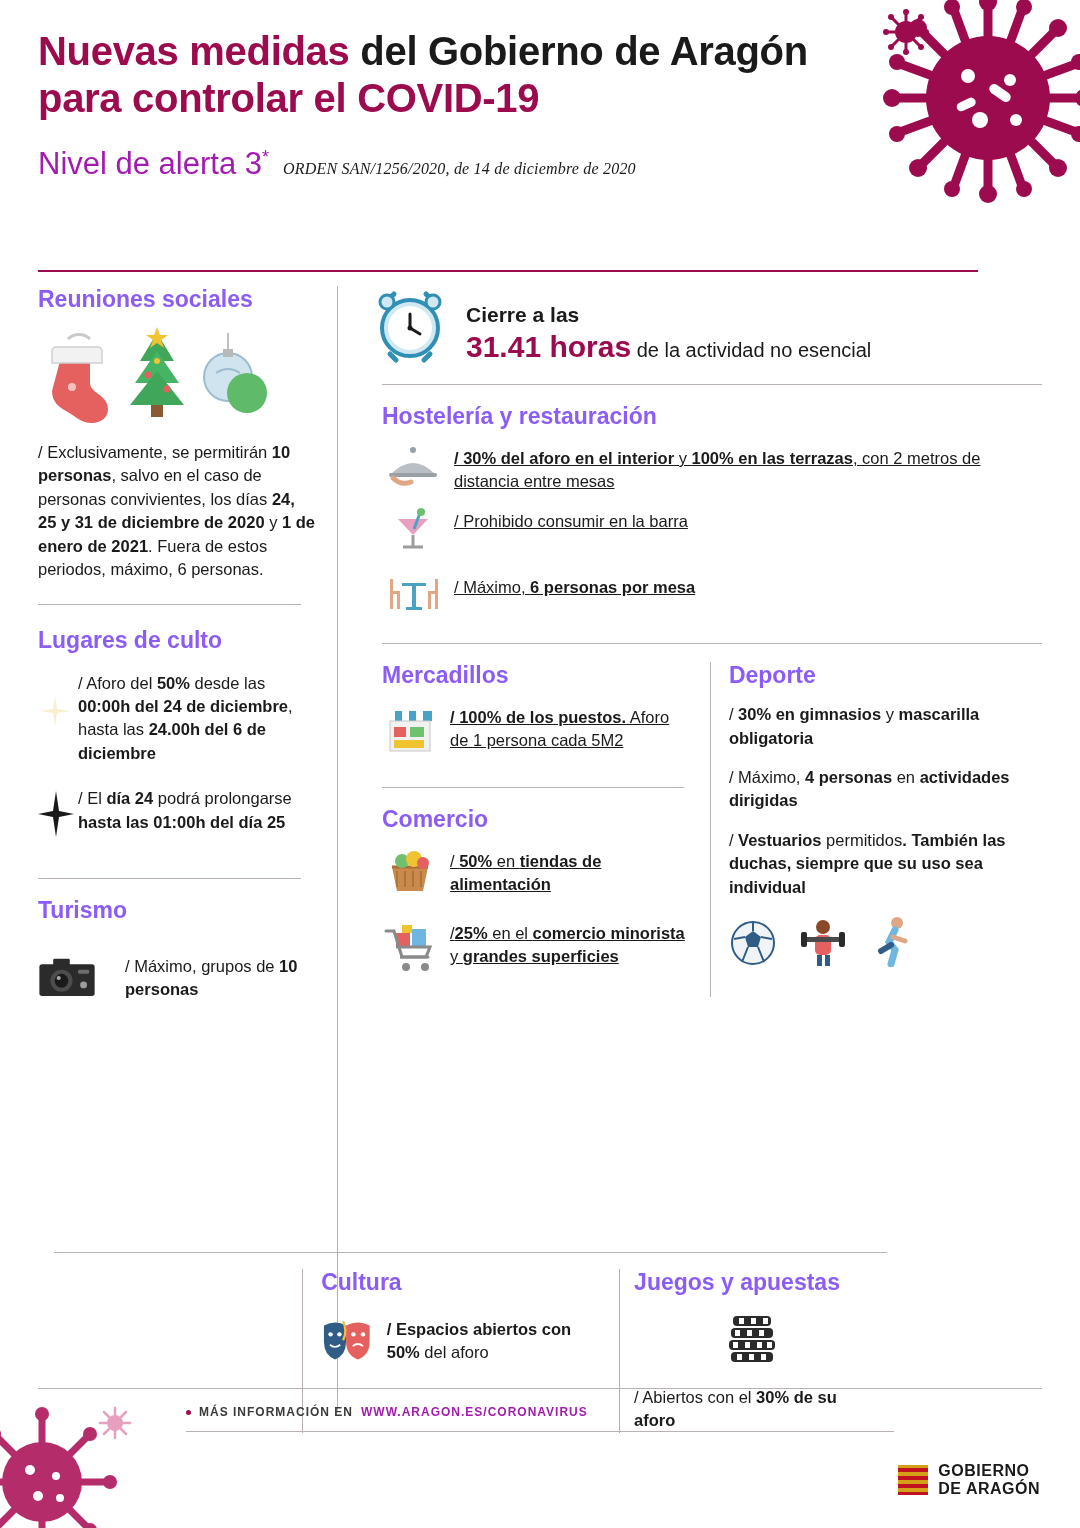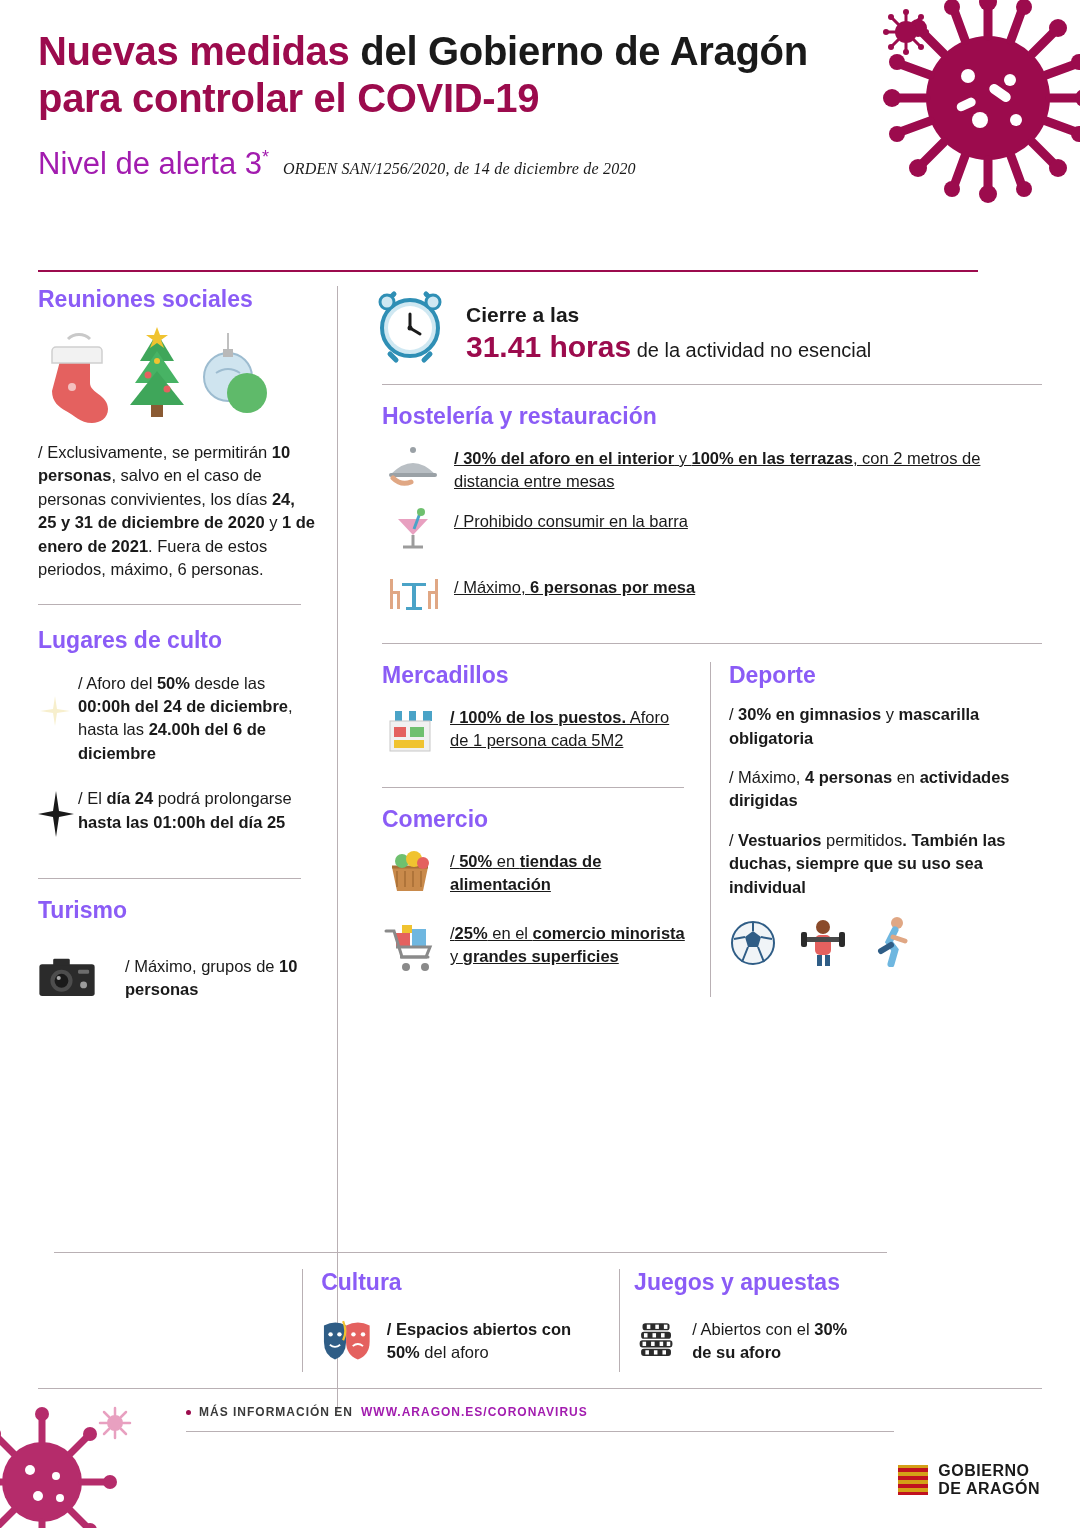--- a/index.html
+++ b/index.html
@@ -594,21 +594,21 @@
               <circle cx="57" cy="22" r="3" fill="#fff"></circle>
             <path d="M43 38 q7 -6 14 0" stroke="#fff" stroke-width="2.5" fill="none"></path>
             <path d="M30 4 q6 14 0 26" stroke="#f0c330" stroke-width="3" fill="none"></path>
           </svg>
           <p class="item" style="margin:0;"><b>/ Espacios abiertos con 50%</b><span> del aforo</span></p>
         </div>
       </div>
 
       <div class="cell" style="width:330px;border-left:1px solid #b9b0b4;padding-left:14px;">
         <h2 class="section">Juegos y apuestas</h2>
-        <div style="display:flex;gap:14px;align-items:center;">
+        <div style="display:flex;gap:14px;align-items:center;flex-direction:column;">
           <svg width="62" height="62" viewBox="0 0 62 62">
             <g fill="#2b2b2b">
               <rect x="12" y="6" width="38" height="10" rx="4"></rect>
               <rect x="10" y="18" width="42" height="10" rx="4"></rect>
               <rect x="8" y="30" width="46" height="10" rx="4"></rect>
               <rect x="10" y="42" width="42" height="10" rx="4"></rect>
             </g>
             <g fill="#ffffff">
               <rect x="18" y="8" width="5" height="6"></rect>
                 <rect x="30" y="8" width="5" height="6"></rect>

